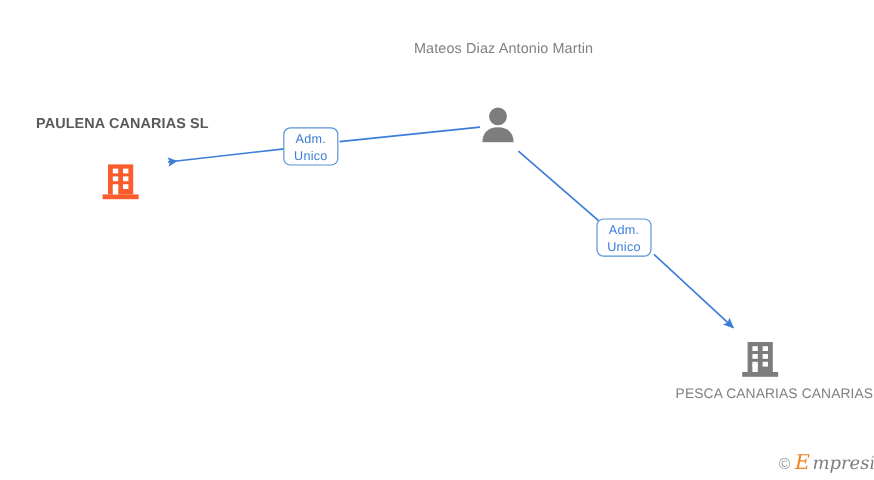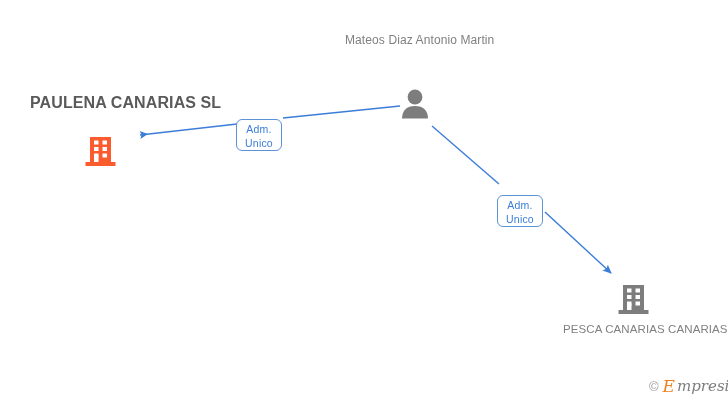--- a/index.html
+++ b/index.html
@@ -29,21 +29,21 @@
   .node {
     position: absolute;
   }
   .node-label {
     position: absolute;
     text-align: center;
     line-height: 14px;
     white-space: nowrap;
   }
   .label-company-main {
-    font-size: 16px;
+    font-size: 12px;
     font-weight: bold;
     color: #5a5a5a;
     letter-spacing: 0.1px;
   }
   .label-company-sub {
     font-size: 11.5px;
     font-weight: normal;
     color: #808080;
     letter-spacing: 0.1px;
   }
@@ -60,21 +60,20 @@
     box-sizing: border-box;
     border: 1px solid #5b93d6;
     border-radius: 6px;
     background: #ffffff;
     color: #3b7dd8;
     font-size: 10.5px;
     line-height: 14px;
     text-align: center;
     padding: 2px 0 0 0;
     letter-spacing: 0.2px;
-    margin-top: 13px;
   }
   .edge-label span { display: block; }
   
   .watermark {
     position: absolute;
     display: flex;
     align-items: center;
     gap: 4px;
     user-select: none;
   }

